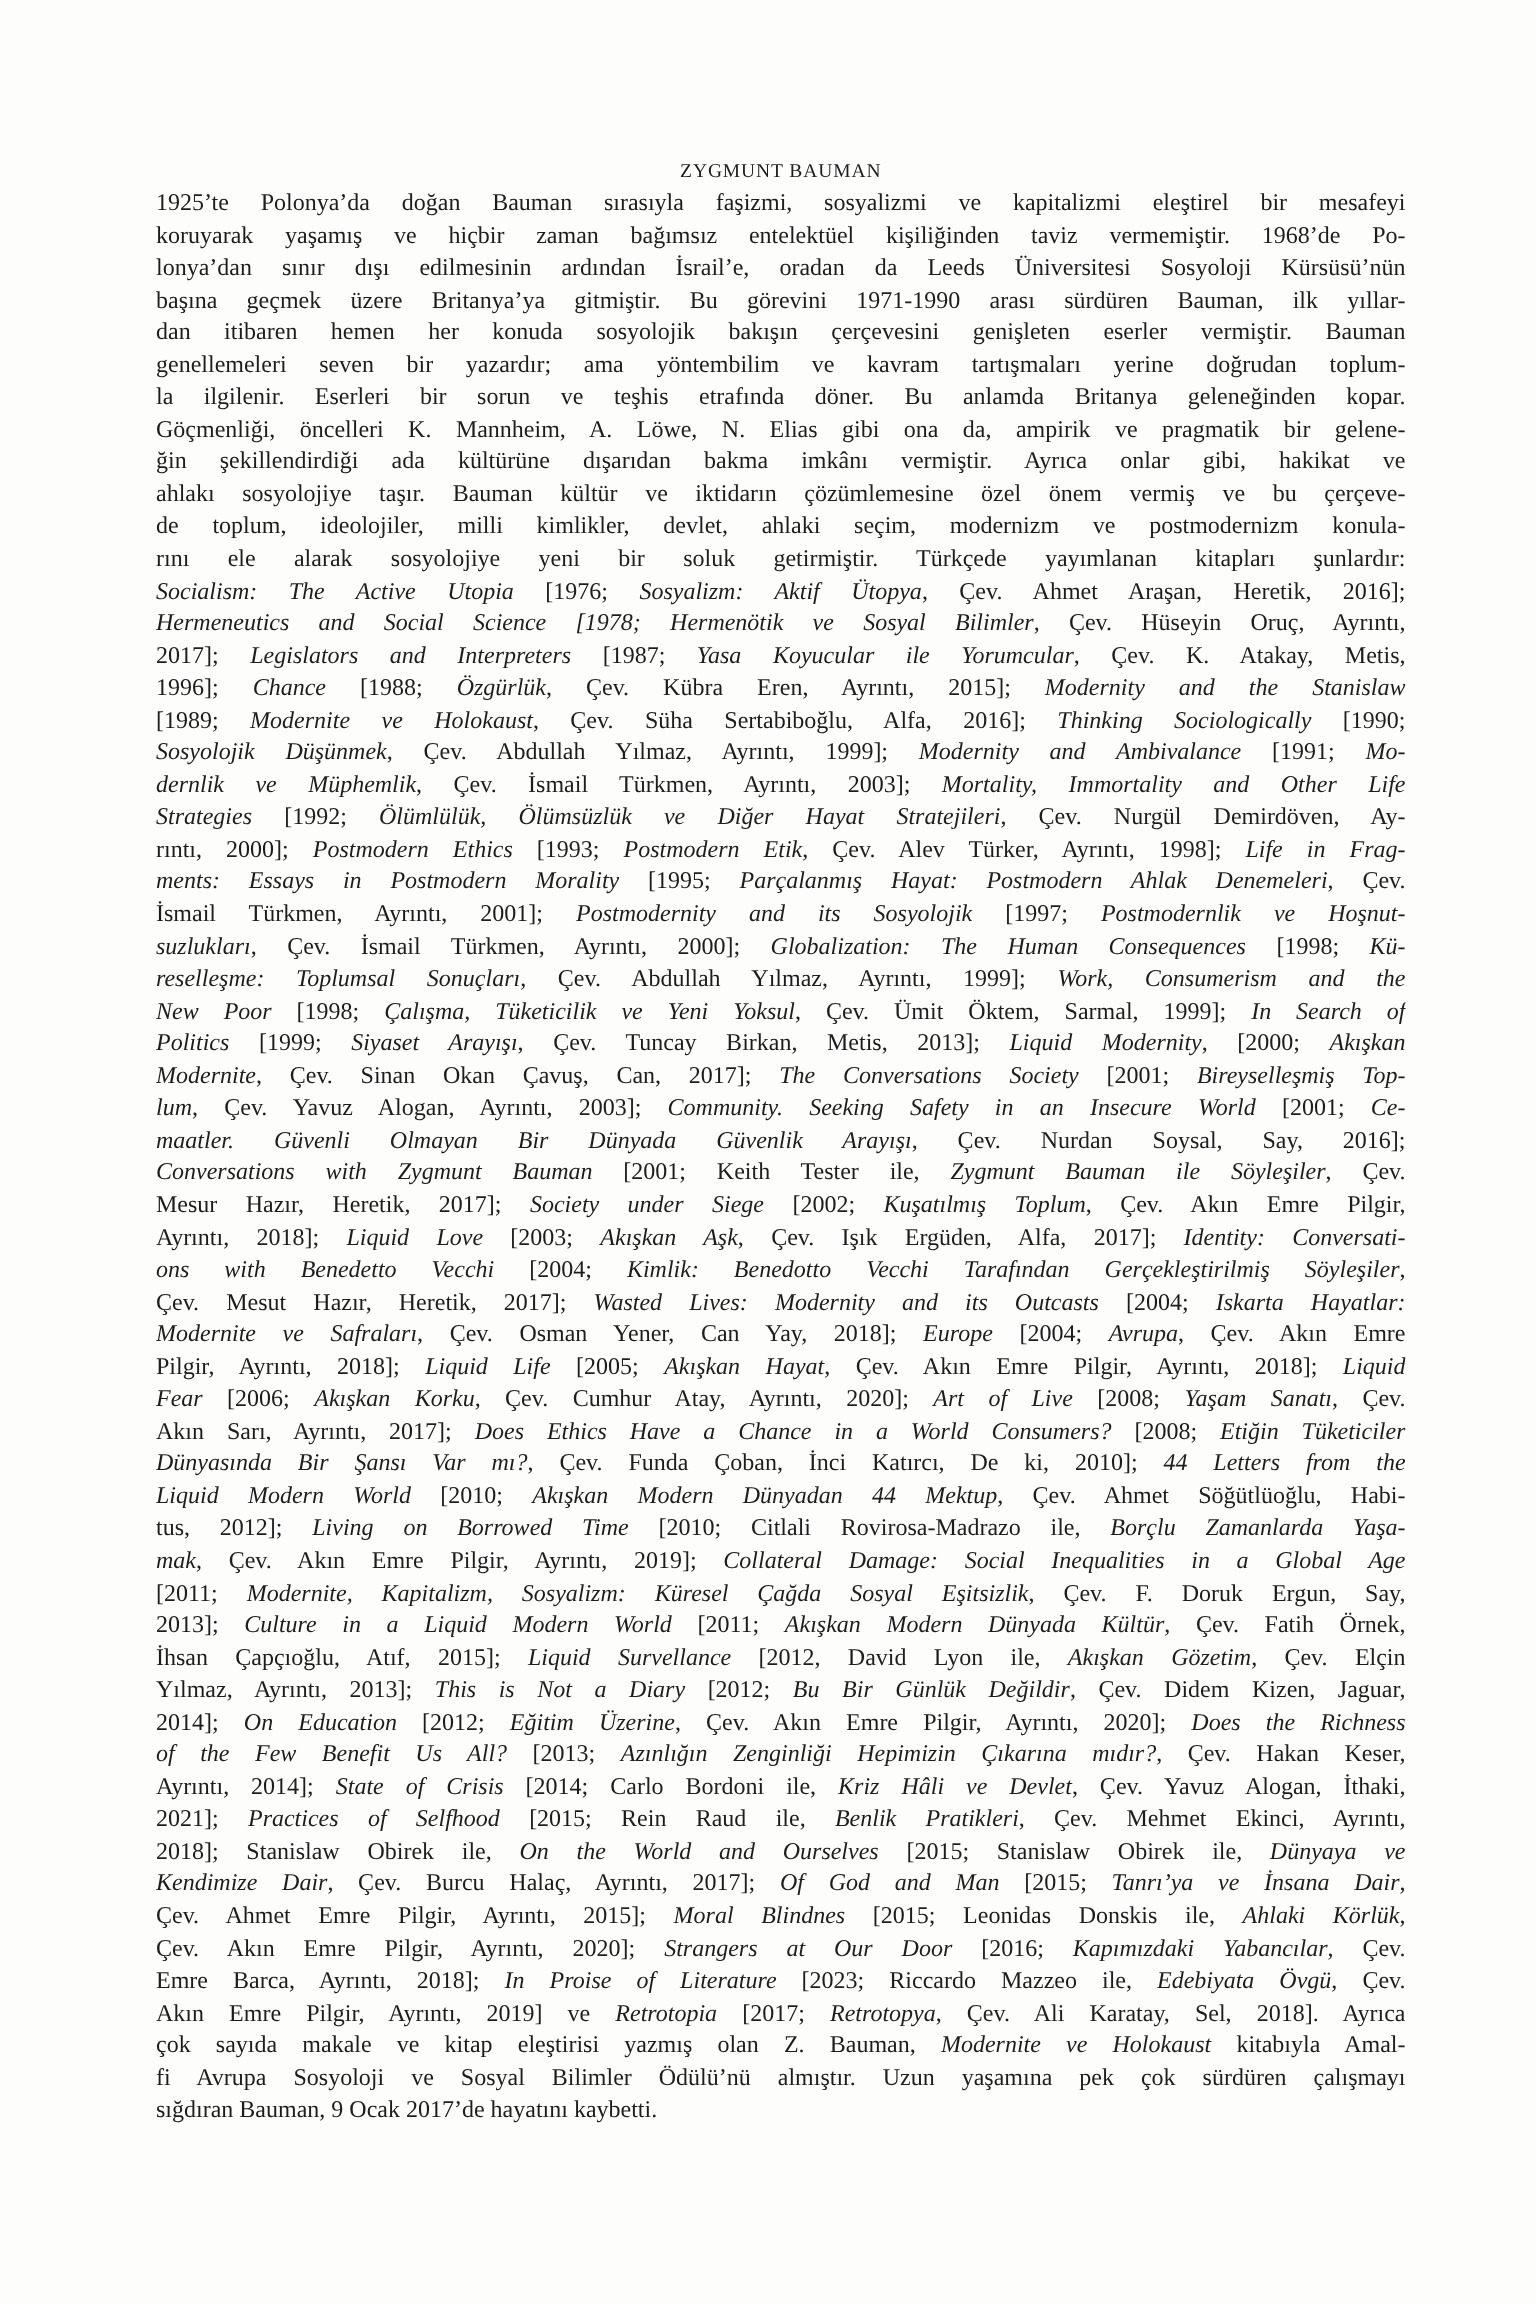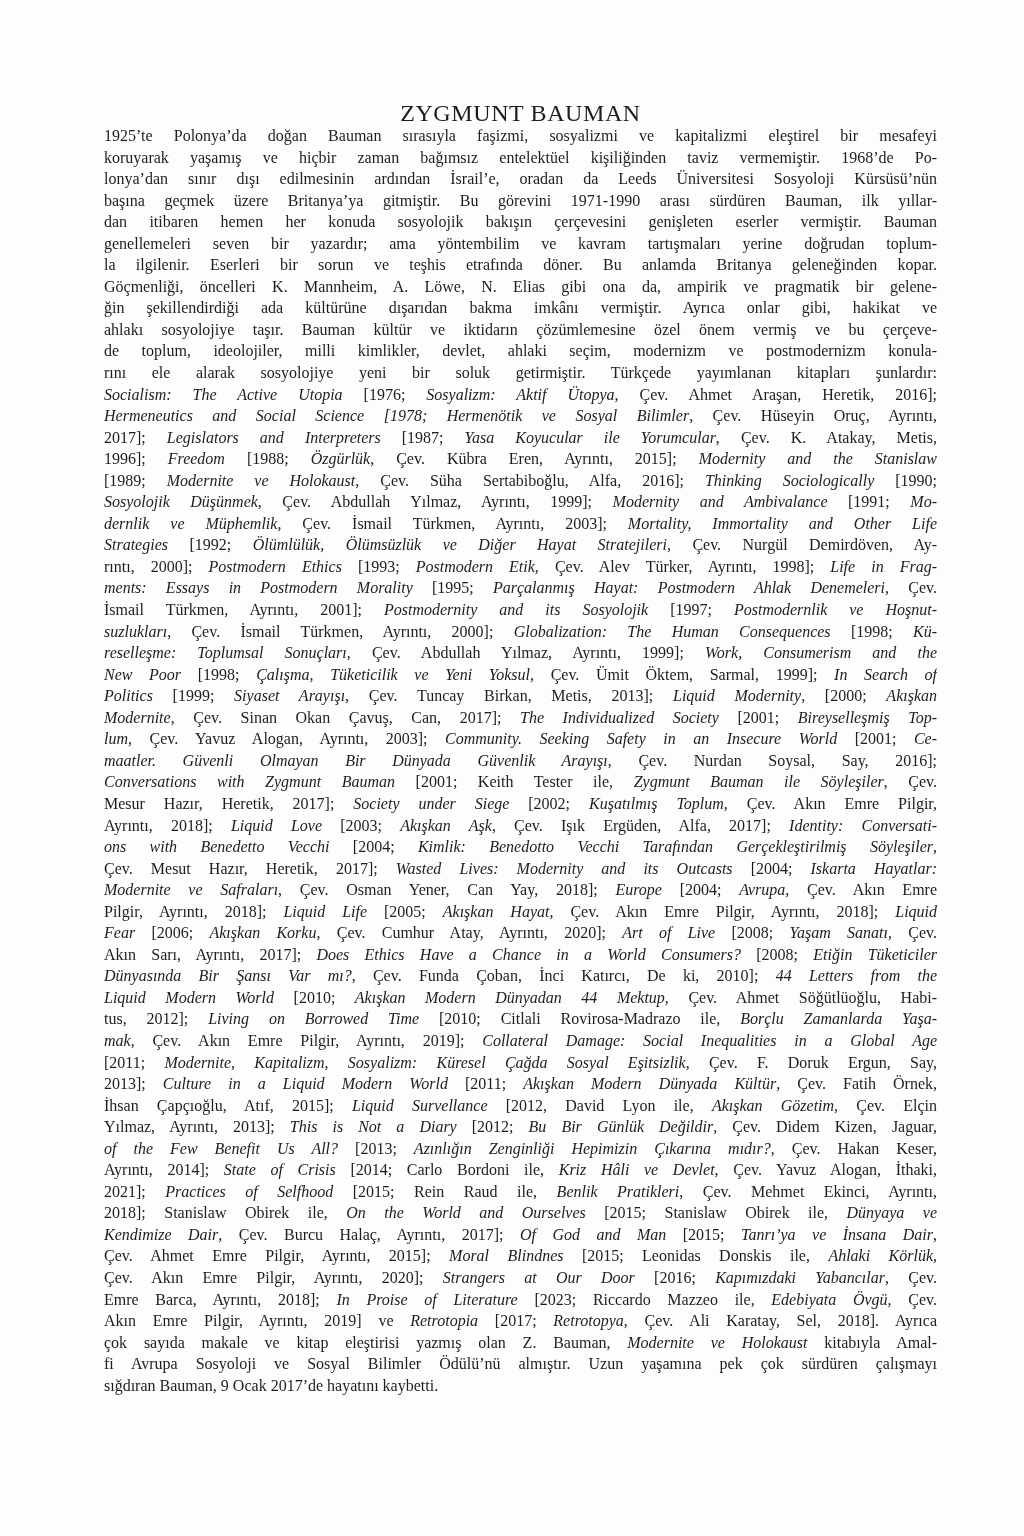--- a/index.html
+++ b/index.html
@@ -20,21 +20,21 @@
   .content {
     position: absolute;
     left: 104px;
     top: 103px;
     width: 833px;
     font-size: 16px;
     line-height: 21.55px;
   }
   .title {
     text-align: center;
-    font-size: 24px;
+    font-size: 13px;
     letter-spacing: 0.6px;
     height: 22px;
     white-space: nowrap;
   }
   .line {
     text-align: justify;
     text-align-last: justify;
     height: 21.55px;
     overflow: hidden;
     font-family: Liberation Serif, serif;
@@ -59,52 +59,53 @@
         <div class="line"><span>genellemeleri seven bir yazardır; ama yöntembilim ve kavram tartışmaları yerine doğrudan toplum-</span></div>
         <div class="line"><span>la ilgilenir. Eserleri bir sorun ve teşhis etrafında döner. Bu anlamda Britanya geleneğinden kopar.</span></div>
         <div class="line"><span>Göçmenliği, öncelleri K. Mannheim, A. Löwe, N. Elias gibi ona da, ampirik ve pragmatik bir gelene-</span></div>
         <div class="line"><span>ğin şekillendirdiği ada kültürüne dışarıdan bakma imkânı vermiştir. Ayrıca onlar gibi, hakikat ve</span></div>
         <div class="line"><span>ahlakı sosyolojiye taşır. Bauman kültür ve iktidarın çözümlemesine özel önem vermiş ve bu çerçeve-</span></div>
         <div class="line"><span>de toplum, ideolojiler, milli kimlikler, devlet, ahlaki seçim, modernizm ve postmodernizm konula-</span></div>
         <div class="line"><span>rını ele alarak sosyolojiye yeni bir soluk getirmiştir. Türkçede yayımlanan kitapları şunlardır:</span></div>
         <div class="line"><span class="it">Socialism: The Active Utopia </span><span>[1976; </span><span class="it">Sosyalizm: Aktif Ütopya</span><span>, Çev. Ahmet Araşan, Heretik, 2016];</span></div>
         <div class="line"><span class="it">Hermeneutics and Social Science [1978; Hermenötik ve Sosyal Bilimler</span><span>, Çev. Hüseyin Oruç, Ayrıntı,</span></div>
         <div class="line"><span>2017]; </span><span class="it">Legislators and Interpreters </span><span>[1987; </span><span class="it">Yasa Koyucular ile Yorumcular</span><span>, Çev. K. Atakay, Metis,</span></div>
-        <div class="line"><span>1996]; </span><span class="it">Freedom </span><span>[1988; </span><span class="it">Özgürlük</span><span>, Çev. Kübra Eren, Ayrıntı, 2015]; </span><span class="it">Modernity and the Stanislaw</span></div>
+        <div class="line"><span>1996]; </span><span class="it">Chance </span><span>[1988; </span><span class="it">Özgürlük</span><span>, Çev. Kübra Eren, Ayrıntı, 2015]; </span><span class="it">Modernity and the Stanislaw</span></div>
         <div class="line"><span>[1989; </span><span class="it">Modernite ve Holokaust</span><span>, Çev. Süha Sertabiboğlu, Alfa, 2016]; </span><span class="it">Thinking Sociologically </span><span>[1990;</span></div>
         <div class="line"><span class="it">Sosyolojik Düşünmek</span><span>, Çev. Abdullah Yılmaz, Ayrıntı, 1999]; </span><span class="it">Modernity and Ambivalance </span><span>[1991; </span><span class="it">Mo-</span></div>
         <div class="line"><span class="it">dernlik ve Müphemlik</span><span>, Çev. İsmail Türkmen, Ayrıntı, 2003]; </span><span class="it">Mortality, Immortality and Other Life</span></div>
         <div class="line"><span class="it">Strategies </span><span>[1992; </span><span class="it">Ölümlülük, Ölümsüzlük ve Diğer Hayat Stratejileri</span><span>, Çev. Nurgül Demirdöven, Ay-</span></div>
         <div class="line"><span>rıntı, 2000]; </span><span class="it">Postmodern Ethics </span><span>[1993; </span><span class="it">Postmodern Etik</span><span>, Çev. Alev Türker, Ayrıntı, 1998]; </span><span class="it">Life in Frag-</span></div>
         <div class="line"><span class="it">ments: Essays in Postmodern Morality </span><span>[1995; </span><span class="it">Parçalanmış Hayat: Postmodern Ahlak Denemeleri</span><span>, Çev.</span></div>
         <div class="line"><span>İsmail Türkmen, Ayrıntı, 2001]; </span><span class="it">Postmodernity and its Sosyolojik </span><span>[1997; </span><span class="it">Postmodernlik ve Hoşnut-</span></div>
         <div class="line"><span class="it">suzlukları</span><span>, Çev. İsmail Türkmen, Ayrıntı, 2000]; </span><span class="it">Globalization: The Human Consequences </span><span>[1998; </span><span class="it">Kü-</span></div>
         <div class="line"><span class="it">reselleşme: Toplumsal Sonuçları</span><span>, Çev. Abdullah Yılmaz, Ayrıntı, 1999]; </span><span class="it">Work, Consumerism and the</span></div>
         <div class="line"><span class="it">New Poor </span><span>[1998; </span><span class="it">Çalışma, Tüketicilik ve Yeni Yoksul</span><span>, Çev. Ümit Öktem, Sarmal, 1999]; </span><span class="it">In Search of</span></div>
         <div class="line"><span class="it">Politics </span><span>[1999; </span><span class="it">Siyaset Arayışı</span><span>, Çev. Tuncay Birkan, Metis, 2013]; </span><span class="it">Liquid Modernity</span><span>, [2000; </span><span class="it">Akışkan</span></div>
-        <div class="line"><span class="it">Modernite</span><span>, Çev. Sinan Okan Çavuş, Can, 2017]; </span><span class="it">The Individualized Society </span><span>[2001; </span><span class="it">Bireyselleşmiş Top-</span></div>
+        <div class="line"><span class="it">Modernite</span><span>, Çev. Sinan Okan Çavuş, Can, 2017]; </span><span class="it">The Conversations Society </span><span>[2001; </span><span class="it">Bireyselleşmiş Top-</span></div>
         <div class="line"><span class="it">lum</span><span>, Çev. Yavuz Alogan, Ayrıntı, 2003]; </span><span class="it">Community. Seeking Safety in an Insecure World </span><span>[2001; </span><span class="it">Ce-</span></div>
         <div class="line"><span class="it">maatler. Güvenli Olmayan Bir Dünyada Güvenlik Arayışı</span><span>, Çev. Nurdan Soysal, Say, 2016];</span></div>
         <div class="line"><span class="it">Conversations with Zygmunt Bauman </span><span>[2001; Keith Tester ile, </span><span class="it">Zygmunt Bauman ile Söyleşiler</span><span>, Çev.</span></div>
         <div class="line"><span>Mesur Hazır, Heretik, 2017]; </span><span class="it">Society under Siege </span><span>[2002; </span><span class="it">Kuşatılmış Toplum</span><span>, Çev. Akın Emre Pilgir,</span></div>
         <div class="line"><span>Ayrıntı, 2018]; </span><span class="it">Liquid Love </span><span>[2003; </span><span class="it">Akışkan Aşk</span><span>, Çev. Işık Ergüden, Alfa, 2017]; </span><span class="it">Identity: Conversati-</span></div>
         <div class="line"><span class="it">ons with Benedetto Vecchi </span><span>[2004; </span><span class="it">Kimlik: Benedotto Vecchi Tarafından Gerçekleştirilmiş Söyleşiler</span><span>,</span></div>
         <div class="line"><span>Çev. Mesut Hazır, Heretik, 2017]; </span><span class="it">Wasted Lives: Modernity and its Outcasts </span><span>[2004; </span><span class="it">Iskarta Hayatlar:</span></div>
         <div class="line"><span class="it">Modernite ve Safraları</span><span>, Çev. Osman Yener, Can Yay, 2018]; </span><span class="it">Europe </span><span>[2004; </span><span class="it">Avrupa</span><span>, Çev. Akın Emre</span></div>
         <div class="line"><span>Pilgir, Ayrıntı, 2018]; </span><span class="it">Liquid Life </span><span>[2005; </span><span class="it">Akışkan Hayat</span><span>, Çev. Akın Emre Pilgir, Ayrıntı, 2018]; </span><span class="it">Liquid</span></div>
         <div class="line"><span class="it">Fear </span><span>[2006; </span><span class="it">Akışkan Korku</span><span>, Çev. Cumhur Atay, Ayrıntı, 2020]; </span><span class="it">Art of Live </span><span>[2008; </span><span class="it">Yaşam Sanatı</span><span>, Çev.</span></div>
         <div class="line"><span>Akın Sarı, Ayrıntı, 2017]; </span><span class="it">Does Ethics Have a Chance in a World Consumers? </span><span>[2008; </span><span class="it">Etiğin Tüketiciler</span></div>
         <div class="line"><span class="it">Dünyasında Bir Şansı Var mı?</span><span>, Çev. Funda Çoban, İnci Katırcı, De ki, 2010]; </span><span class="it">44 Letters from the</span></div>
         <div class="line"><span class="it">Liquid Modern World </span><span>[2010; </span><span class="it">Akışkan Modern Dünyadan 44 Mektup</span><span>, Çev. Ahmet Söğütlüoğlu, Habi-</span></div>
         <div class="line"><span>tus, 2012]; </span><span class="it">Living on Borrowed Time </span><span>[2010; Citlali Rovirosa-Madrazo ile, </span><span class="it">Borçlu Zamanlarda Yaşa-</span></div>
         <div class="line"><span class="it">mak</span><span>, Çev. Akın Emre Pilgir, Ayrıntı, 2019]; </span><span class="it">Collateral Damage: Social Inequalities in a Global Age</span></div>
         <div class="line"><span>[2011; </span><span class="it">Modernite, Kapitalizm, Sosyalizm: Küresel Çağda Sosyal Eşitsizlik</span><span>, Çev. F. Doruk Ergun, Say,</span></div>
         <div class="line"><span>2013]; </span><span class="it">Culture in a Liquid Modern World </span><span>[2011; </span><span class="it">Akışkan Modern Dünyada Kültür</span><span>, Çev. Fatih Örnek,</span></div>
         <div class="line"><span>İhsan Çapçıoğlu, Atıf, 2015]; </span><span class="it">Liquid Survellance </span><span>[2012, David Lyon ile, </span><span class="it">Akışkan Gözetim</span><span>, Çev. Elçin</span></div>
         <div class="line"><span>Yılmaz, Ayrıntı, 2013]; </span><span class="it">This is Not a Diary </span><span>[2012; </span><span class="it">Bu Bir Günlük Değildir</span><span>, Çev. Didem Kizen, Jaguar,</span></div>
+        <div class="line"><span>2014]; </span><span class="it">On Education </span><span>[2012; </span><span class="it">Eğitim Üzerine</span><span>, Çev. Akın Emre Pilgir, Ayrıntı, 2020]; </span><span class="it">Does the Richness</span></div>
         <div class="line"><span class="it">of the Few Benefit Us All? </span><span>[2013; </span><span class="it">Azınlığın Zenginliği Hepimizin Çıkarına mıdır?</span><span>, Çev. Hakan Keser,</span></div>
         <div class="line"><span>Ayrıntı, 2014]; </span><span class="it">State of Crisis </span><span>[2014; Carlo Bordoni ile, </span><span class="it">Kriz Hâli ve Devlet</span><span>, Çev. Yavuz Alogan, İthaki,</span></div>
         <div class="line"><span>2021]; </span><span class="it">Practices of Selfhood </span><span>[2015; Rein Raud ile, </span><span class="it">Benlik Pratikleri</span><span>, Çev. Mehmet Ekinci, Ayrıntı,</span></div>
         <div class="line"><span>2018]; Stanislaw Obirek ile, </span><span class="it">On the World and Ourselves </span><span>[2015; Stanislaw Obirek ile, </span><span class="it">Dünyaya ve</span></div>
         <div class="line"><span class="it">Kendimize Dair</span><span>, Çev. Burcu Halaç, Ayrıntı, 2017]; </span><span class="it">Of God and Man </span><span>[2015; </span><span class="it">Tanrı’ya ve İnsana Dair</span><span>,</span></div>
         <div class="line"><span>Çev. Ahmet Emre Pilgir, Ayrıntı, 2015]; </span><span class="it">Moral Blindnes </span><span>[2015; Leonidas Donskis ile, </span><span class="it">Ahlaki Körlük</span><span>,</span></div>
         <div class="line"><span>Çev. Akın Emre Pilgir, Ayrıntı, 2020]; </span><span class="it">Strangers at Our Door </span><span>[2016; </span><span class="it">Kapımızdaki Yabancılar</span><span>, Çev.</span></div>
         <div class="line"><span>Emre Barca, Ayrıntı, 2018]; </span><span class="it">In Proise of Literature </span><span>[2023; Riccardo Mazzeo ile, </span><span class="it">Edebiyata Övgü</span><span>, Çev.</span></div>
         <div class="line"><span>Akın Emre Pilgir, Ayrıntı, 2019] ve </span><span class="it">Retrotopia </span><span>[2017; </span><span class="it">Retrotopya</span><span>, Çev. Ali Karatay, Sel, 2018]. Ayrıca</span></div>
         <div class="line"><span>çok sayıda makale ve kitap eleştirisi yazmış olan Z. Bauman, </span><span class="it">Modernite ve Holokaust</span><span> kitabıyla Amal-</span></div>

